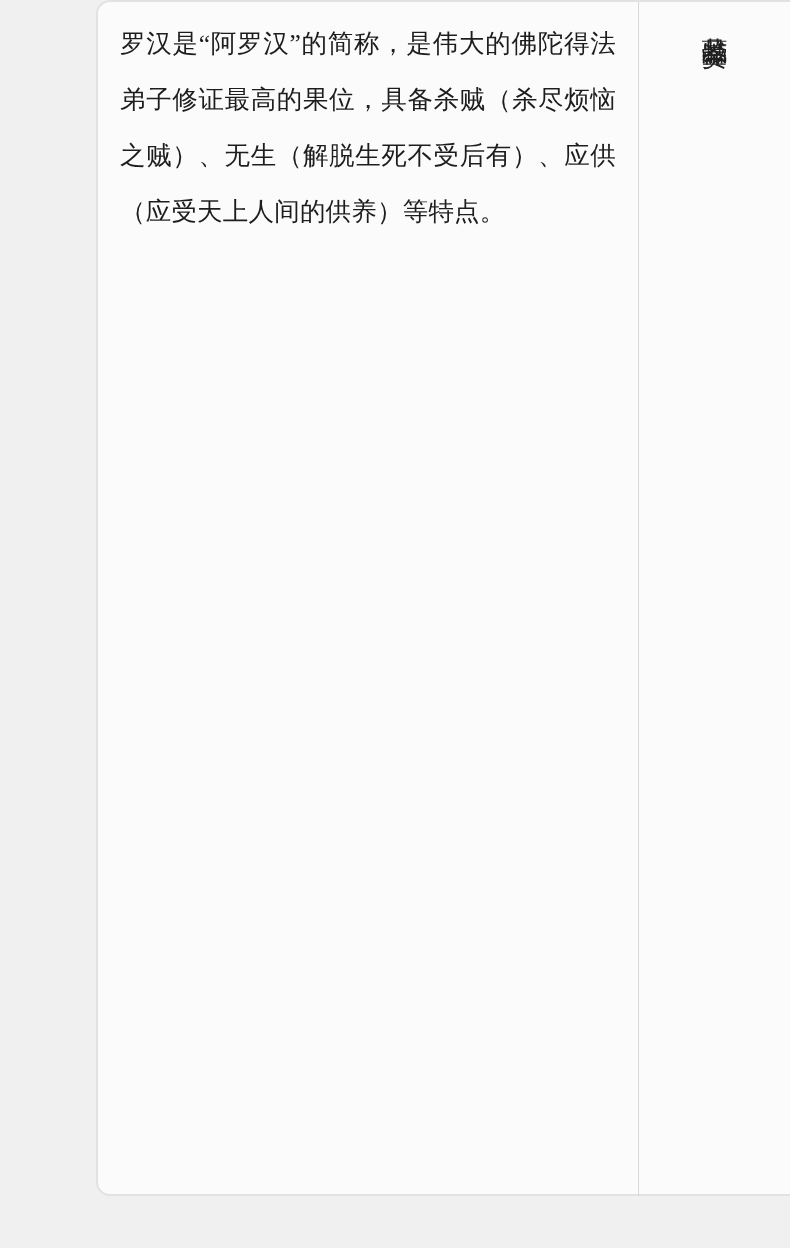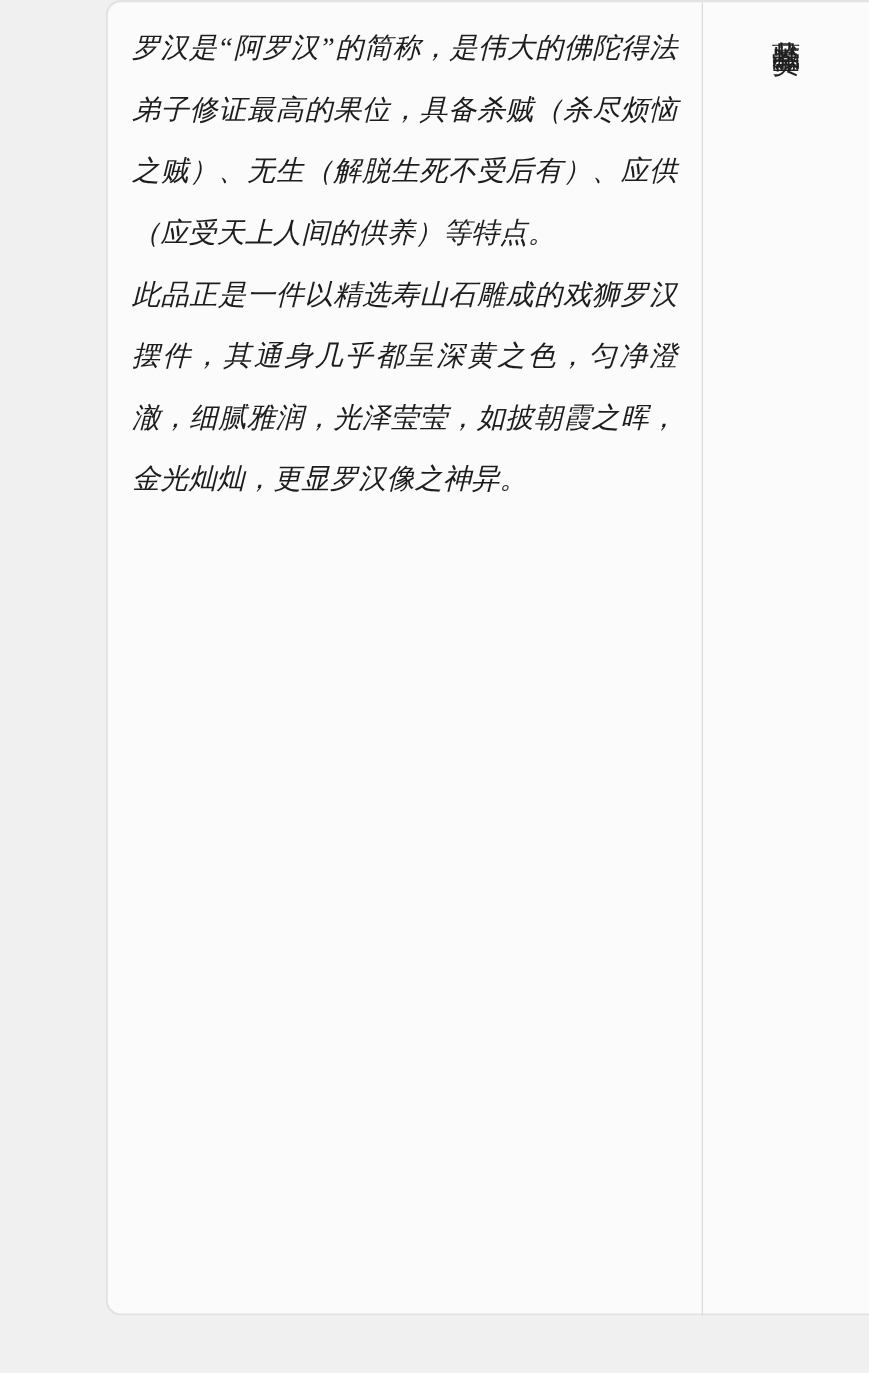--- a/index.html
+++ b/index.html
@@ -49,21 +49,20 @@
     display: flex;
     flex-direction: row;
   }
 
   
   .body-col {
     width: 540px;
     box-sizing: border-box;
     padding: 14px 22px 0 22px;
     position: relative;
-    font-style: italic;
   }
 
   
   .divider {
     width: 0;
     border-left: 1px solid #d8d8d8;
     margin: 0 0 0 0;
     height: 1196px;
   }
 
@@ -117,21 +116,20 @@
 </head>
 <body>
 
 <div class="page">
 
   <div class="card">
     <div class="card-inner">
 
       <div class="body-col">
         <p class="para">罗汉是“阿罗汉”的简称，是伟大的佛陀得法弟子修证最高的果位，具备杀贼（杀尽烦恼之贼）、无生（解脱生死不受后有）、应供（应受天上人间的供养）等特点。</p>
-        <p class="para">此品正是一件以精选寿山石雕成的戏狮罗汉摆件，其通身几乎都呈深黄之色，匀净澄澈，细腻雅润，光泽莹莹，如披朝霞之晖，金光灿灿，更显罗汉像之神异。</p>
       </div>
 
       <div class="divider"></div>
 
       <div class="side-col">
         <div class="vertical-title">藏品鉴赏</div>
       </div>
 
     </div>
   </div>

